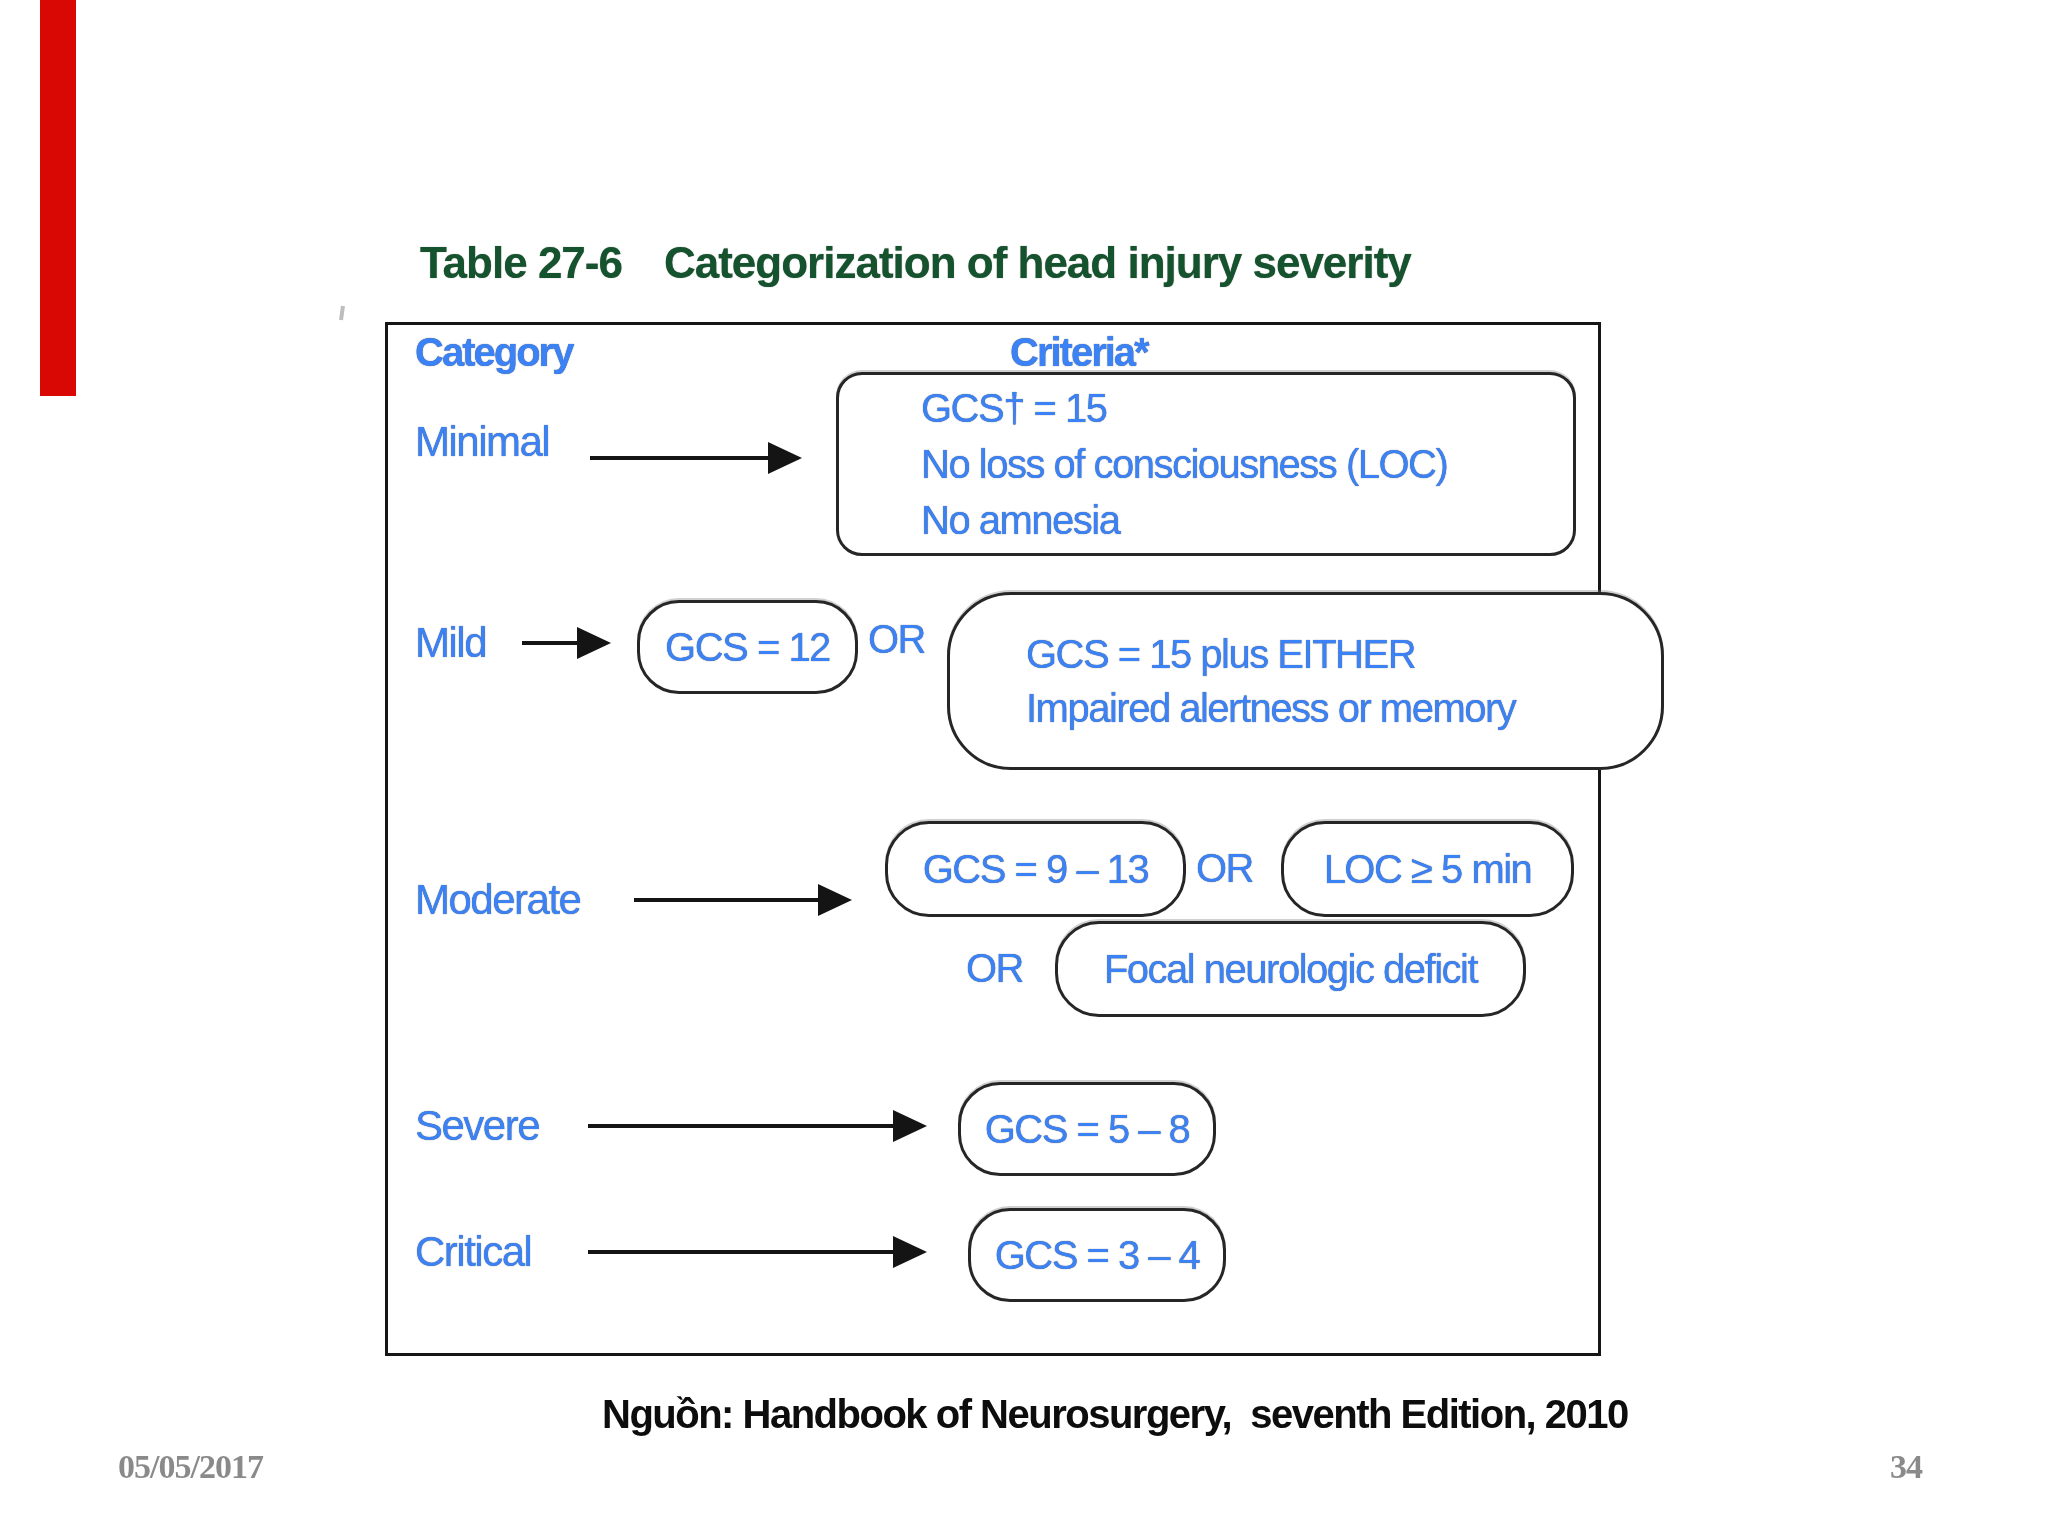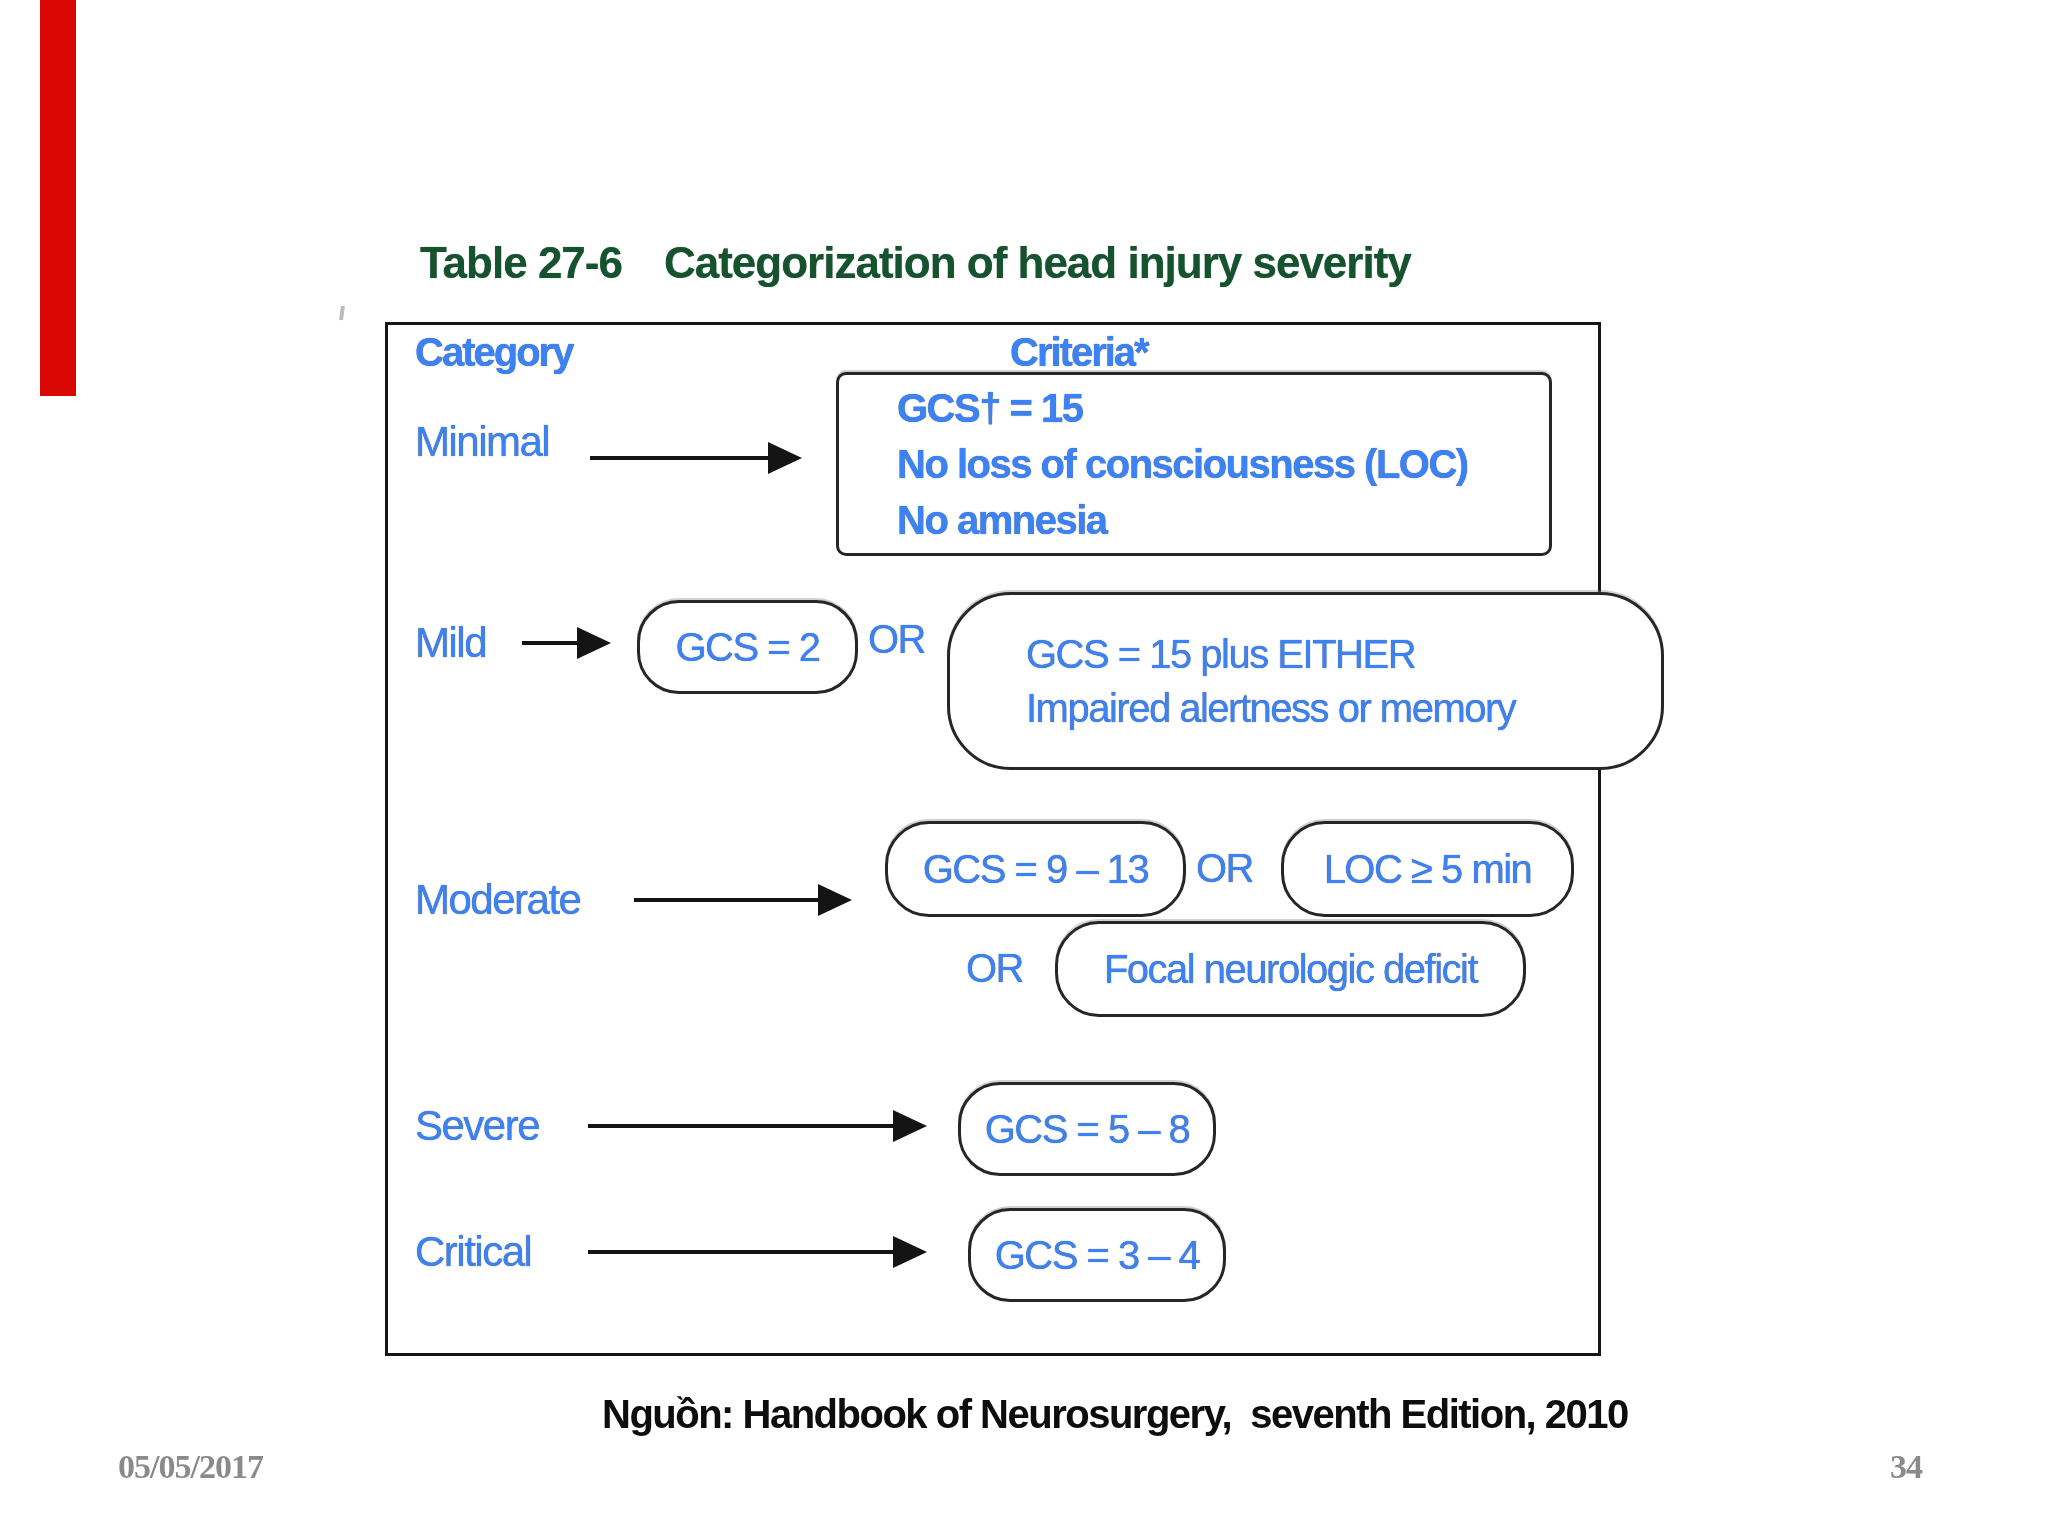--- a/index.html
+++ b/index.html
@@ -51,31 +51,31 @@
 <div class="abs speck"></div>
 
 <div class="abs frame"></div>
 
 <div class="abs scan hdr" style="left:415px;top:330px;">Category</div>
 <div class="abs scan hdr" style="left:1010px;top:330px;">Criteria*</div>
 
 <div class="abs scan lbl" style="left:415px;top:414px;">Minimal</div>
 <div class="abs aline" style="left:590px;top:456px;width:178px;"></div>
 <div class="abs ahead" style="left:768px;top:442px;"></div>
-<div class="abs rbox" style="left:836px;top:372px;width:652px;height:178px;padding-left:58px;border-radius:10px;font-weight:bold;">
+<div class="abs rbox" style="left:836px;top:372px;width:652px;height:178px;padding-left:82px;border-radius:26px;">
   <div class="scan btxt line">GCS† = 15</div>
   <div class="scan btxt line">No loss of consciousness (LOC)</div>
   <div class="scan btxt line">No amnesia</div>
 </div>
 
 <div class="abs scan lbl" style="left:415px;top:615px;">Mild</div>
 <div class="abs aline" style="left:522px;top:641px;width:55px;"></div>
 <div class="abs ahead" style="left:577px;top:627px;"></div>
 <div class="abs rbox center" style="left:637px;top:600px;width:215px;height:88px;border-radius:42px;">
-  <div class="scan btxt">GCS = 2</div>
+  <div class="scan btxt">GCS = 12</div>
 </div>
 <div class="abs scan btxt" style="left:868px;top:617px;">OR</div>
 <div class="abs rbox" style="left:947px;top:560px;width:635px;height:172px;padding-left:76px;border-radius:64px;margin-top:32px;">
   <div class="scan btxt" style="line-height:54px;">GCS = 15 plus EITHER</div>
   <div class="scan btxt" style="line-height:54px;">Impaired alertness or memory</div>
 </div>
 
 <div class="abs scan lbl" style="left:415px;top:872px;">Moderate</div>
 <div class="abs aline" style="left:634px;top:898px;width:184px;"></div>
 <div class="abs ahead" style="left:818px;top:884px;"></div>

